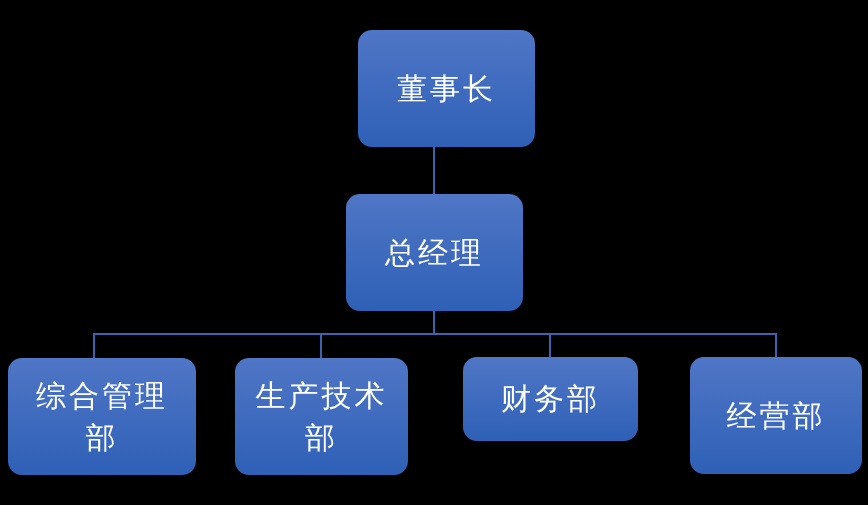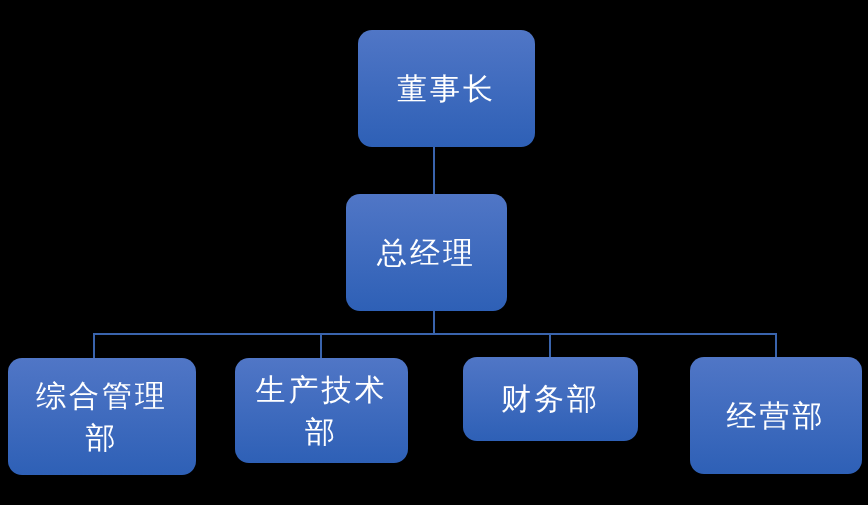--- a/index.html
+++ b/index.html
@@ -55,30 +55,30 @@
   <div class="conn h" style="left:93px; top:333px; width:684px;"></div>
   <div class="conn v" style="left:93px; top:333px; height:26px;"></div>
   <div class="conn v" style="left:320px; top:333px; height:26px;"></div>
   <div class="conn v" style="left:549px; top:333px; height:25px;"></div>
   <div class="conn v" style="left:775px; top:333px; height:25px;"></div>
 
   <div class="node" style="left:346px; top:30px; width:177px; height:117px;margin-left:12px;">
     <div class="node-label">董事长</div>
   </div>
 
-  <div class="node" style="left:346px; top:194px; width:161px; height:117px;">
+  <div class="node" style="left:346px; top:194px; width:177px; height:117px;">
     <div class="node-label">总经理</div>
   </div>
 
   <div class="node" style="left:8px; top:358px; width:188px; height:117px;">
     <div class="node-label">综合管理
 部</div>
   </div>
 
-  <div class="node" style="left:235px; top:358px; width:173px; height:105px;">
+  <div class="node" style="left:235px; top:358px; width:173px; height:117px;">
     <div class="node-label">生产技术
 部</div>
   </div>
 
   <div class="node" style="left:463px; top:357px; width:175px; height:84px;">
     <div class="node-label">财务部</div>
   </div>
 
   <div class="node" style="left:690px; top:357px; width:172px; height:117px;">
     <div class="node-label">经营部</div>

